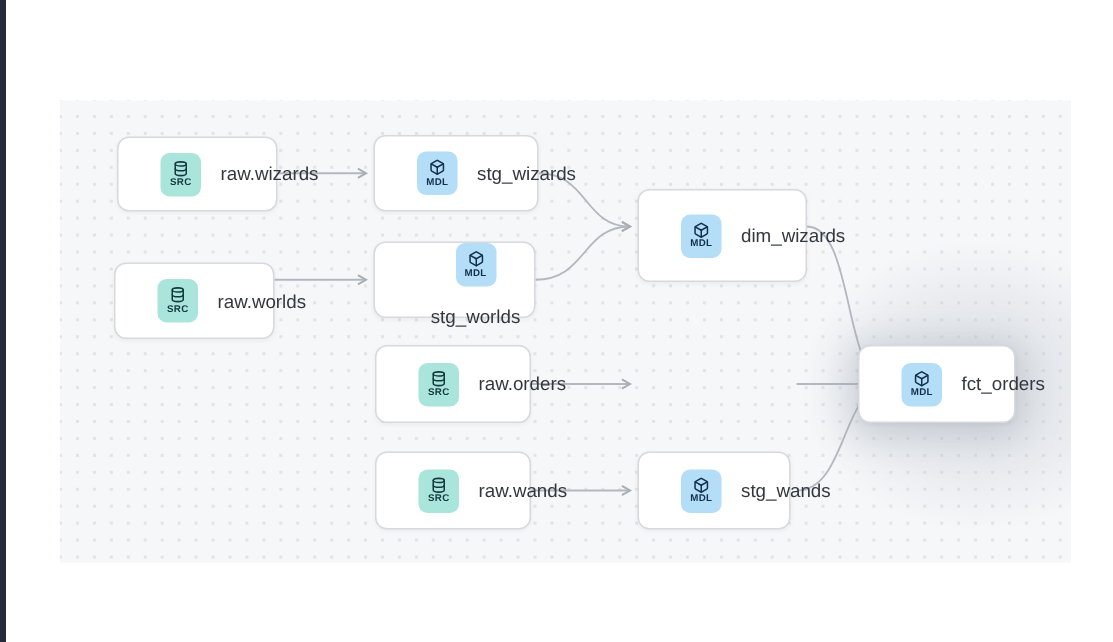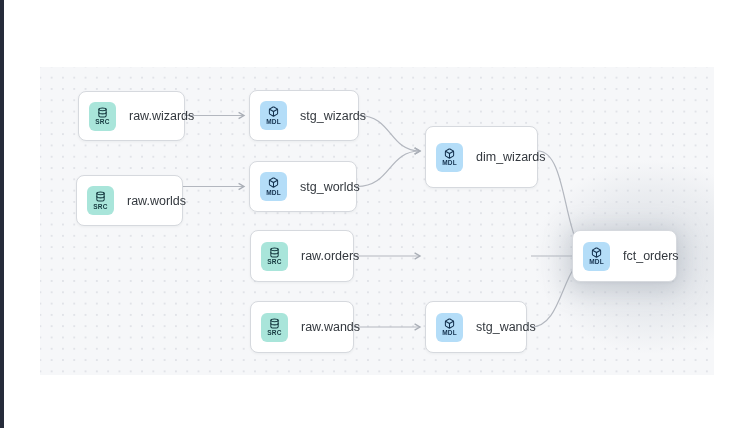--- a/index.html
+++ b/index.html
@@ -19,40 +19,40 @@
   }
   .edge-layer{position:absolute;left:0;top:0;width:674px;height:308px;}
   .edge{fill:none;stroke:#b3b7bf;stroke-width:1.2px;}
   .glow{
     position:absolute;left:492px;top:92px;width:240px;height:196px;border-radius:50%;
     background:radial-gradient(ellipse at center,rgba(198,204,212,0.55) 0%,rgba(198,204,212,0.25) 45%,rgba(198,204,212,0) 70%);
     pointer-events:none;
   }
   .node{
     position:absolute;background:#ffffff;border:1px solid #d6d9de;border-radius:8px;
-    display:flex;align-items:center;gap:13px;padding-left:10px;box-sizing:border-box;
+    display:flex;align-items:center;gap:13px;padding-left:28px;box-sizing:border-box;
     box-shadow:0 1px 3px rgba(25,35,45,0.05);cursor:grab;
   }
   .node.highlight{box-shadow:0 4px 22px 6px rgba(150,158,168,0.35),0 1px 3px rgba(25,35,45,0.06);}
   .badge{
     width:27px;height:29px;border-radius:6px;flex:0 0 auto;
     display:flex;flex-direction:column;align-items:center;justify-content:center;
   }
   .badge.src{background:#a9e5da;color:#15383f;}
   .badge.mdl{background:#b4ddf8;color:#13304d;}
   .badge svg{display:block;}
   .badge .tag{font-size:6.5px;font-weight:bold;letter-spacing:0.2px;line-height:1;margin-top:1.5px;}
   .label{font-size:12.5px;color:#33383e;white-space:nowrap;}
   
   .n-raw-wizards{left:38px;top:24px;width:107px;height:50px;}
   .n-raw-worlds{left:36px;top:108px;width:107px;height:51px;}
   .n-raw-orders{left:210px;top:163px;width:104px;height:52px;text-align:center;}
   .n-raw-wands{left:210px;top:234px;width:104px;height:52px;}
   .n-stg-wizards{left:209px;top:23px;width:110px;height:51px;}
-  .n-stg-worlds{left:209px;top:94px;width:108px;height:51px;}
+  .n-stg-worlds{left:209px;top:94px;width:108px;height:51px;flex-direction:column;}
   .n-stg-orders{left:385px;top:163px;width:106px;height:52px;}
   .n-stg-wands{left:385px;top:234px;width:102px;height:52px;}
   .n-dim-wizards{left:385px;top:59px;width:113px;height:62px;}
   .n-fct-orders{left:532px;top:163px;width:105px;height:52px;}
 </style>
 </head>
 <body>
 
 <div class="left-rail"></div>
 

